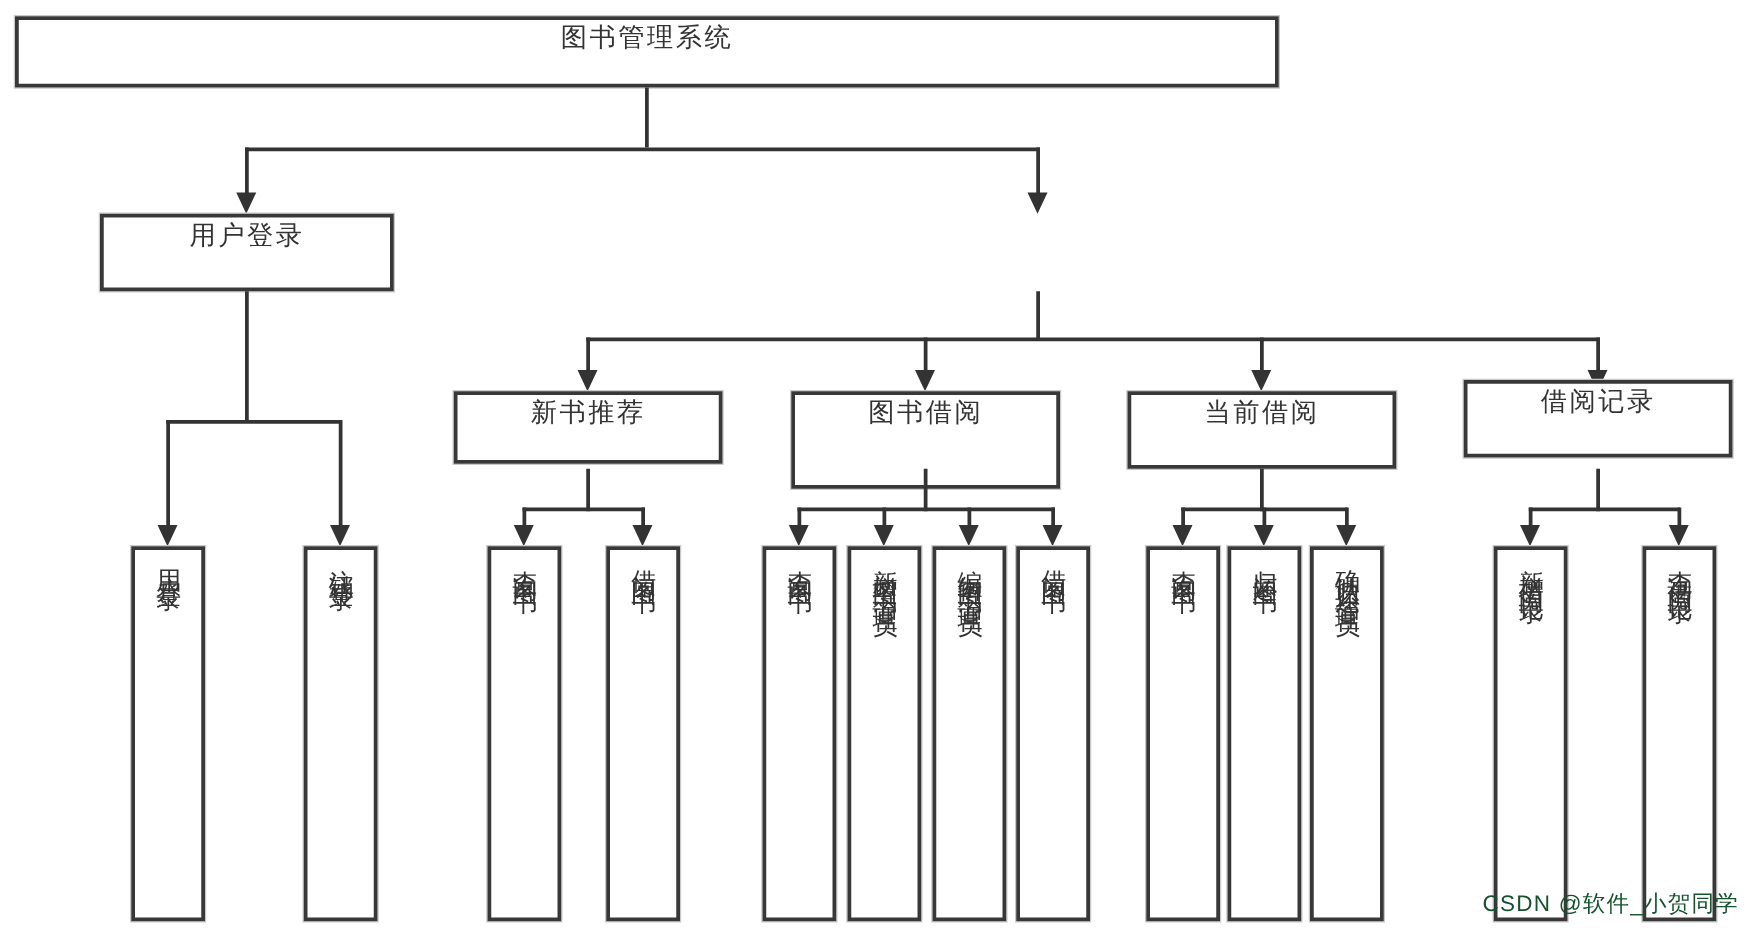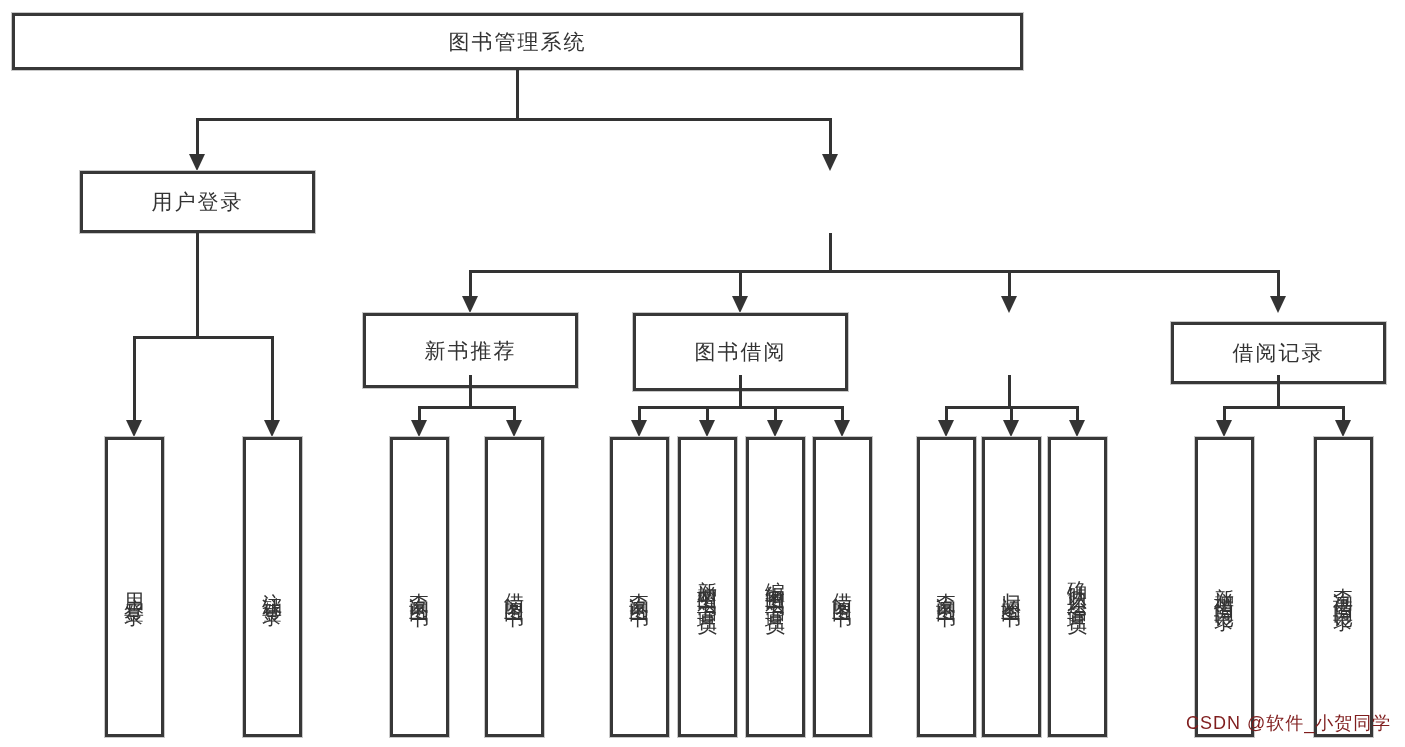--- a/index.html
+++ b/index.html
@@ -10,21 +10,20 @@
     font-family:"Liberation Sans","DejaVu Sans",sans-serif;
     overflow:hidden;
   }
   .box{
     position:absolute;
     box-sizing:border-box;
     background:#ffffff;
     border:3px solid #383838;
     box-shadow:0 0 0 1px #c9c9c9;
     display:flex;
-    align-items:center;
     justify-content:center;
     color:#333333;
   }
   .box.h span{
     font-size:21px;
     letter-spacing:2px;
     white-space:nowrap;
   }
   .box.v span{
     writing-mode:vertical-rl;
@@ -43,21 +42,21 @@
     position:absolute;
     width:0;height:0;
     border-left:8px solid transparent;
     border-right:8px solid transparent;
     border-top:17px solid #333333;
   }
   .watermark{
     position:absolute;
     left:1186px;top:711px;
     font-size:18px;
-    color:#7f1d1d;
+    color:#14532d;
     letter-spacing:1px;
     white-space:nowrap;
   }
 </style>
 </head>
 <body>
 
 <div id="stage">
 
   <div class="box h" style="left:12px;top:13px;width:1011px;height:57px">
@@ -86,27 +85,30 @@
   <div class="hline" style="left:469px;top:270px;width:811px"></div>
   <div class="vline" style="left:469px;top:270px;height:29px"></div>
   <div class="arrow" style="left:462px;top:296px"></div>
   <div class="vline" style="left:739px;top:270px;height:29px"></div>
   <div class="arrow" style="left:732px;top:296px"></div>
   <div class="vline" style="left:1008px;top:270px;height:29px"></div>
   <div class="arrow" style="left:1001px;top:296px"></div>
   <div class="vline" style="left:1277px;top:270px;height:29px"></div>
   <div class="arrow" style="left:1270px;top:296px"></div>
 
-  <div class="box h" style="left:363px;top:313px;width:215px;height:75px">
+  <div class="box h" style="left:363px;top:313px;width:215px;height:58px">
     <span>新书推荐</span>
   </div>
   <div class="box h" style="left:633px;top:313px;width:215px;height:78px">
     <span>图书借阅</span>
   </div>
-  <div class="box h" style="left:1171px;top:322px;width:215px;height:62px">
+  <div class="box h" style="left:902px;top:313px;width:215px;height:62px">
+    <span>当前借阅</span>
+  </div>
+  <div class="box h" style="left:1171px;top:304px;width:215px;height:62px">
     <span>借阅记录</span>
   </div>
 
   <div class="vline" style="left:469px;top:375px;height:34px"></div>
   <div class="hline" style="left:418px;top:406px;width:98px"></div>
   <div class="vline" style="left:418px;top:406px;height:16px"></div>
   <div class="arrow" style="left:411px;top:420px"></div>
   <div class="vline" style="left:513px;top:406px;height:16px"></div>
   <div class="arrow" style="left:506px;top:420px"></div>
 

